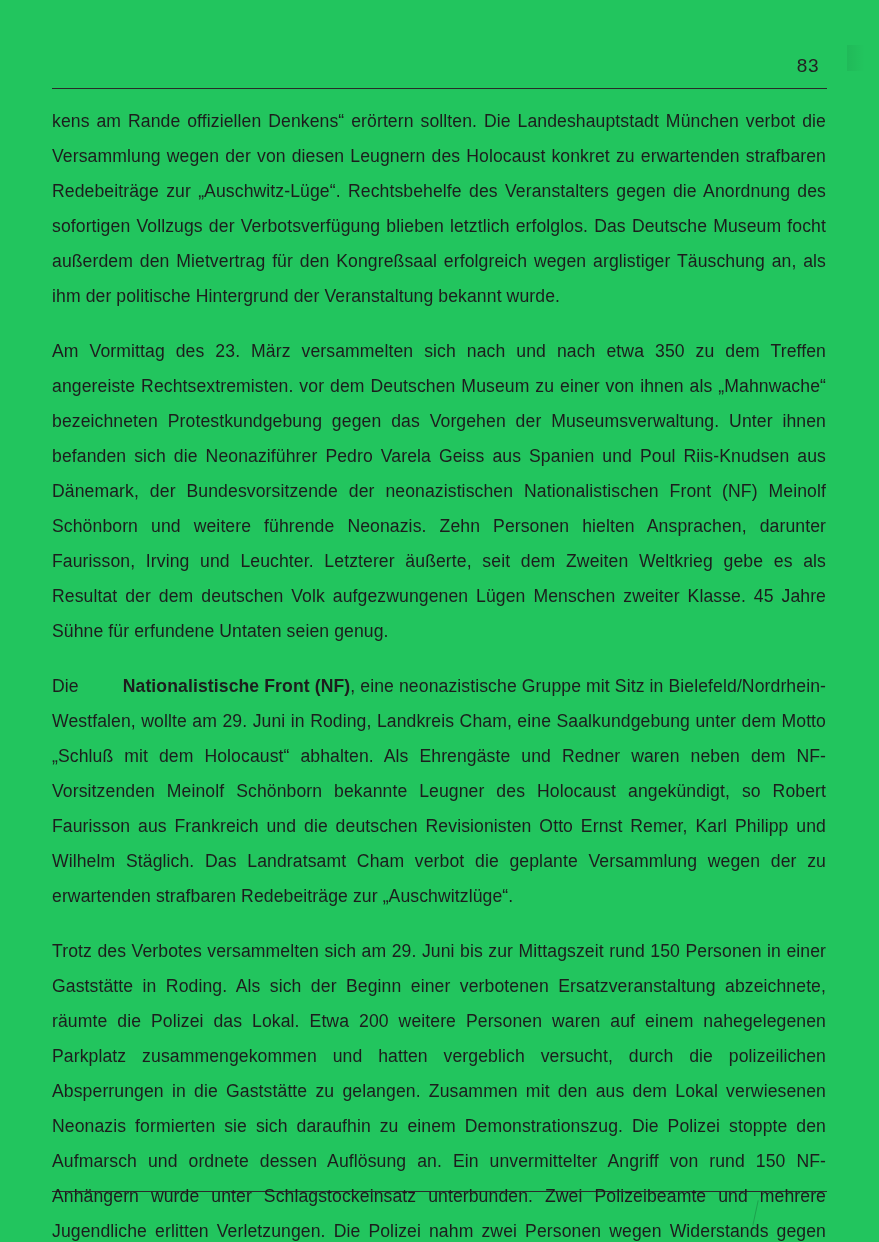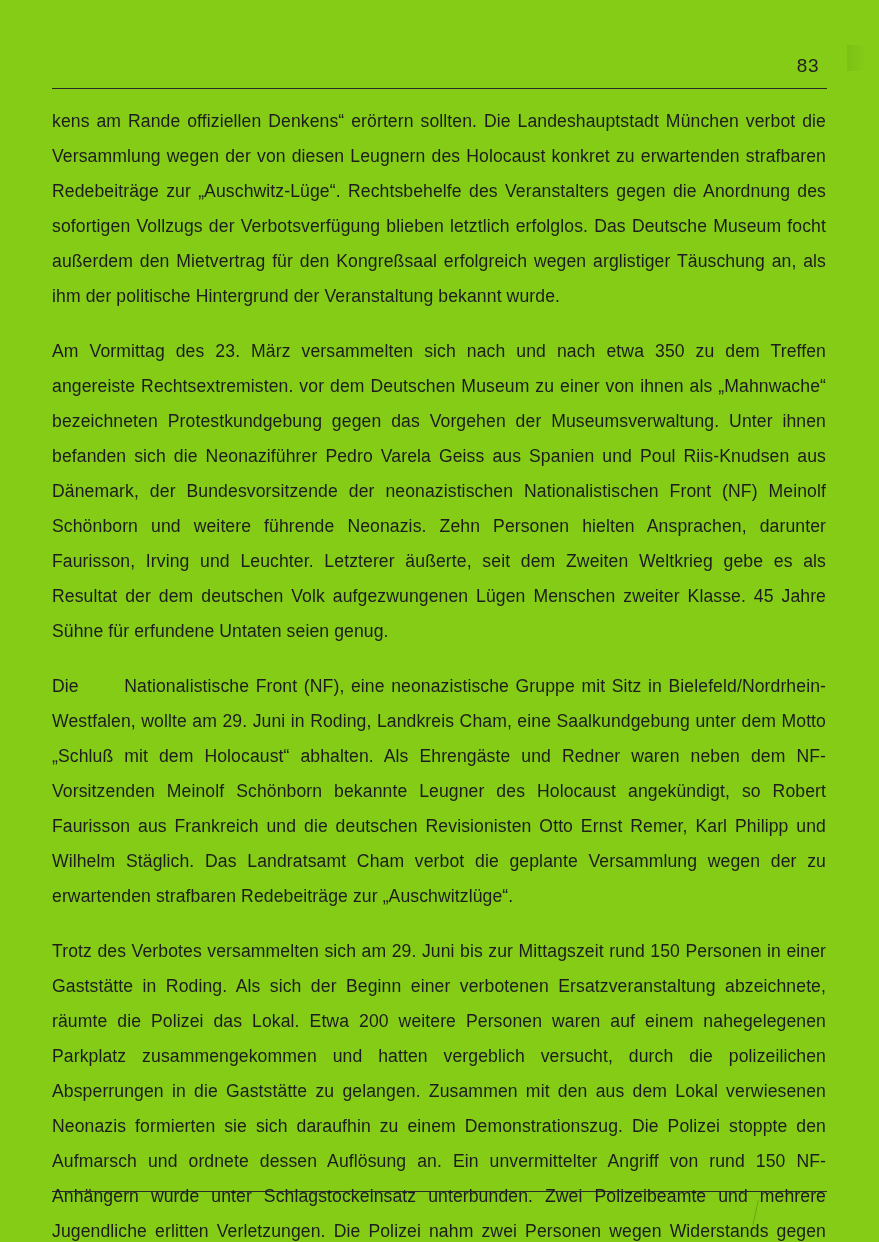--- a/index.html
+++ b/index.html
@@ -11,21 +11,21 @@
     width: 879px;
     height: 1242px;
     font-family: "Liberation Sans", sans-serif;
     color: #1a1a1a;
     position: relative;
     overflow: hidden;
   }
   .page {
     position: absolute;
     inset: 0;
-    background: #84cc16;
+    background: #22c55e;
   }
   .page-number {
     position: absolute;
     top: 55px;
     right: 60px;
     font-size: 19px;
     color: #222;
     letter-spacing: 0.5px;
   }
   .rule {
@@ -47,21 +47,21 @@
   p {
     margin: 0 0 20px 0;
     font-size: 17.6px;
     line-height: 35px;
     text-align: justify;
     text-justify: inter-word;
     color: #1d1d1d;
     letter-spacing: 0.1px;
   }
   p:last-child { margin-bottom: 0; }
-  b { font-weight: normal; padding-left: 39px; }
+  b { font-weight: bold; padding-left: 39px; }
   .shadow {
     position: absolute;
     right: 14px;
     top: 45px;
     width: 18px;
     height: 26px;
     background: linear-gradient(to right, rgba(0,0,0,0.06), rgba(0,0,0,0));
   }
   .mark-1 {
     position: absolute;

